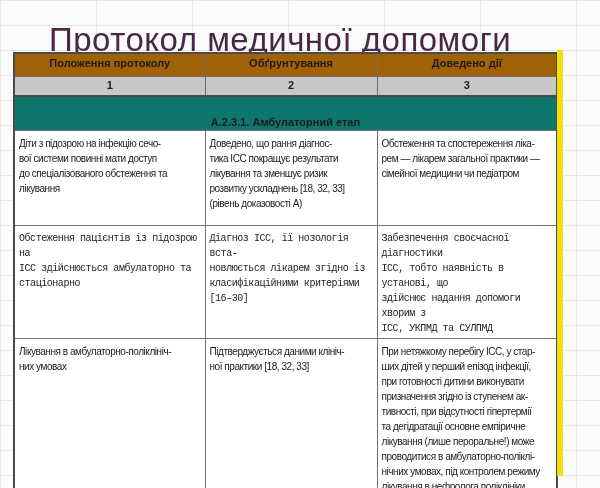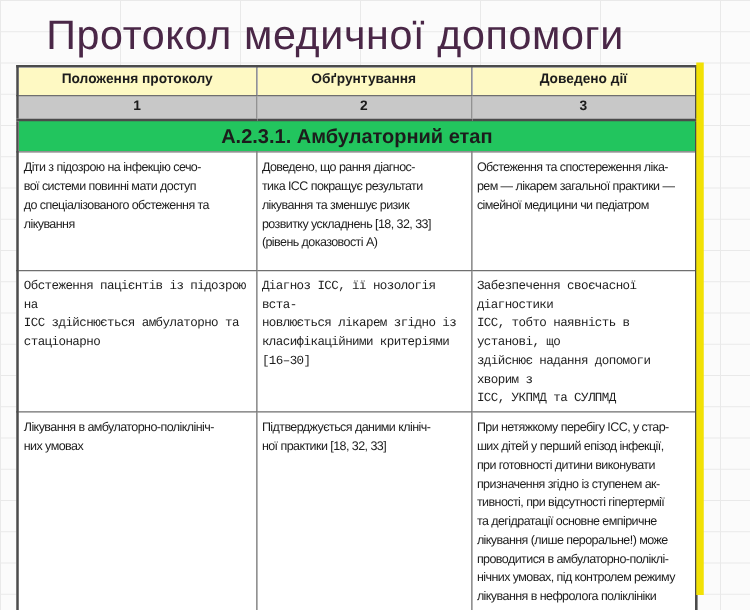--- a/index.html
+++ b/index.html
@@ -12,21 +12,21 @@
       linear-gradient(to right, #e9e9e9 1px, transparent 1px),
       linear-gradient(to bottom, #e9e9e9 1px, transparent 1px);
     background-size: 96px 25px;
     font-family: "Liberation Sans", sans-serif;
     overflow: hidden;
   }
   .title {
     position: absolute;
     left: 33px;
     top: 0px;
-    margin: 4px;
+    margin: 16px;
     font-size: 33px;
     font-weight: normal;
     letter-spacing: 0.5px;
     line-height: 48px;
     color: #4a2747;
     white-space: nowrap;
   }
   .table-wrap {
     position: absolute;
     left: 13px;
@@ -45,42 +45,42 @@
   col.c2 { width: 172px; }
   col.c3 { width: 180px; }
   .protocol th, .protocol td {
     border: 1px solid #6f6f6f;
     vertical-align: top;
     color: #1c1c1c;
     overflow: hidden;
   }
   tr.head-row { height: 23px; }
   tr.head-row th {
-    background: #fef9c3;
+    background: #a16207;
     font-size: 11px;
     font-weight: bold;
     padding: 3px 2px 2px 2px;
     margin-left: 32px;
   }
   tr.num-row { height: 20px; }
   tr.num-row th {
     background: #c8c8c8;
     font-size: 11px;
     font-weight: bold;
     text-align: center;
     padding: 2px;
     border-bottom: 2px solid #4b4b4b;
   }
   tr.section-row { height: 21px; }
   tr.section-row td {
-    background: #22c55e;
-    font-size: 16px;
+    background: #0f766e;
+    font-size: 11px;
     font-weight: bold;
     text-align: center;
-    padding: 4px 2px 2px 2px;
+    padding: 19px 2px 2px 2px;
   }
   tr.row-1 { height: 95px; }
   tr.row-2 { height: 77px; font-family: Liberation Mono, monospace; }
   tr.row-3 { height: 184px; }
   td.cell {
     background: #ffffff;
     font-size: 10px;
     letter-spacing: -0.45px;
     line-height: 15px;
     padding: 5px 3px 2px 4px;

